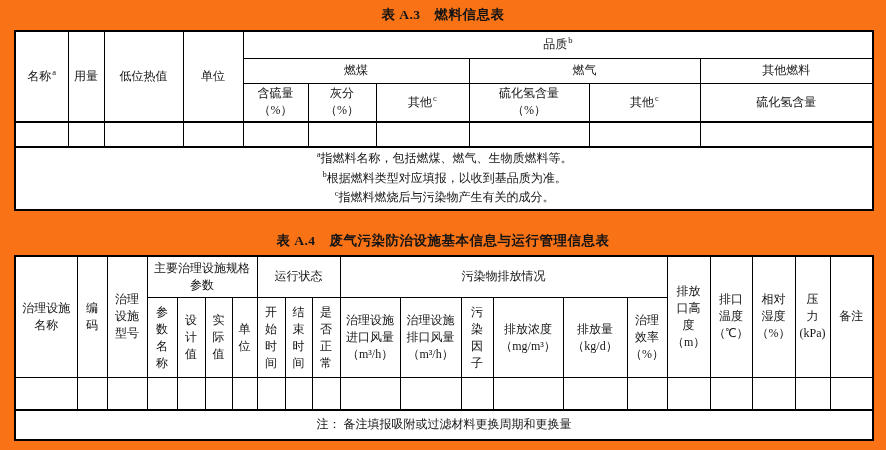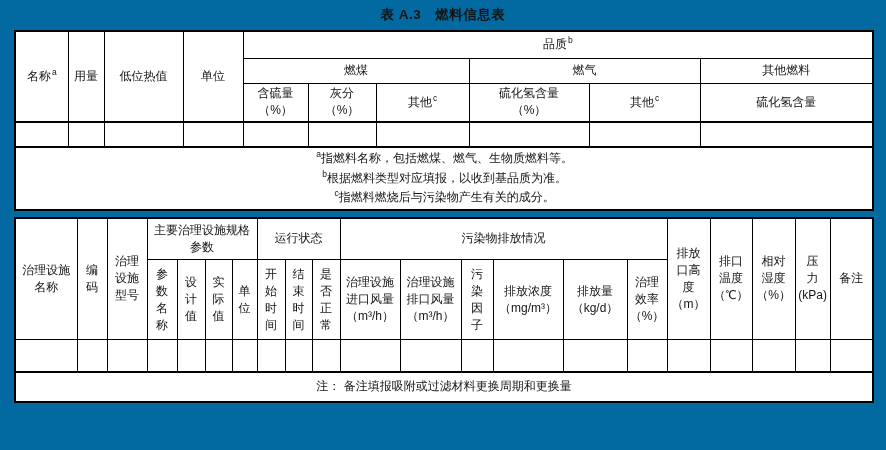--- a/index.html
+++ b/index.html
@@ -1,18 +1,18 @@
 <!DOCTYPE html>
 <html><head>
 <meta charset="utf-8">
 <style>
   html,body{margin:0;padding:0;background:#ffffff;}
   .page{
-    width:886px;height:450px;background:#0369a1;position:relative;
-    font-family:Liberation Sans, sans-serif;color:#141414;
+    width:886px;height:450px;background:#f97316;position:relative;
+    font-family:Liberation Serif, serif;color:#141414;
     box-sizing:border-box;padding-top:6px;overflow:hidden;
   }
   .tbl-title{
     margin:0;text-align:center;font-size:13.5px;font-weight:bold;
     line-height:17px;letter-spacing:0.5px;
   }
   .title-a4{margin-top:21px;}
   table.tbl{
     border-collapse:collapse;table-layout:fixed;margin-left:14px;
     border:2px solid #000;background:#fff;
@@ -100,20 +100,21 @@
       <tr>
         <td colspan="10" class="notes-cell">
           <div class="note-line"><sup class="sp">a</sup><span>指燃料名称，包括燃煤、燃气、生物质燃料等。</span></div>
           <div class="note-line"><sup class="sp">b</sup><span>根据燃料类型对应填报，以收到基品质为准。</span></div>
           <div class="note-line"><sup class="sp">c</sup><span>指燃料燃烧后与污染物产生有关的成分。</span></div>
         </td>
       </tr>
     </tbody>
   </table>
 
+  <h1 class="tbl-title title-a4">表 A.4　废气污染防治设施基本信息与运行管理信息表</h1>
 
   <table class="tbl tbl-a4">
     <colgroup>
       <col style="width:62px">
         <col style="width:30px">
         <col style="width:40px">
         <col style="width:30px">
       <col style="width:28px">
         <col style="width:27px">
         <col style="width:25px">

